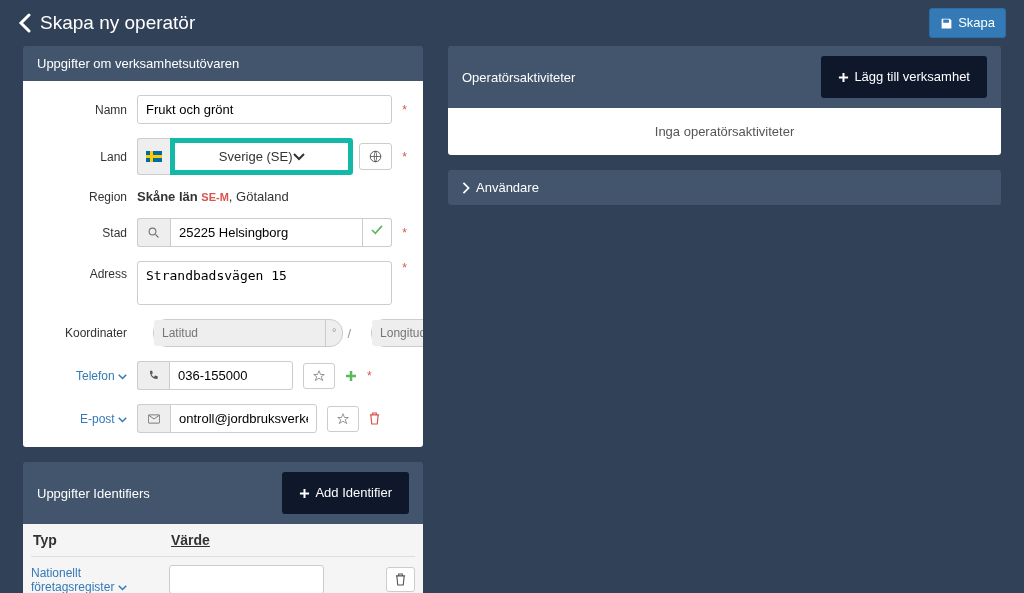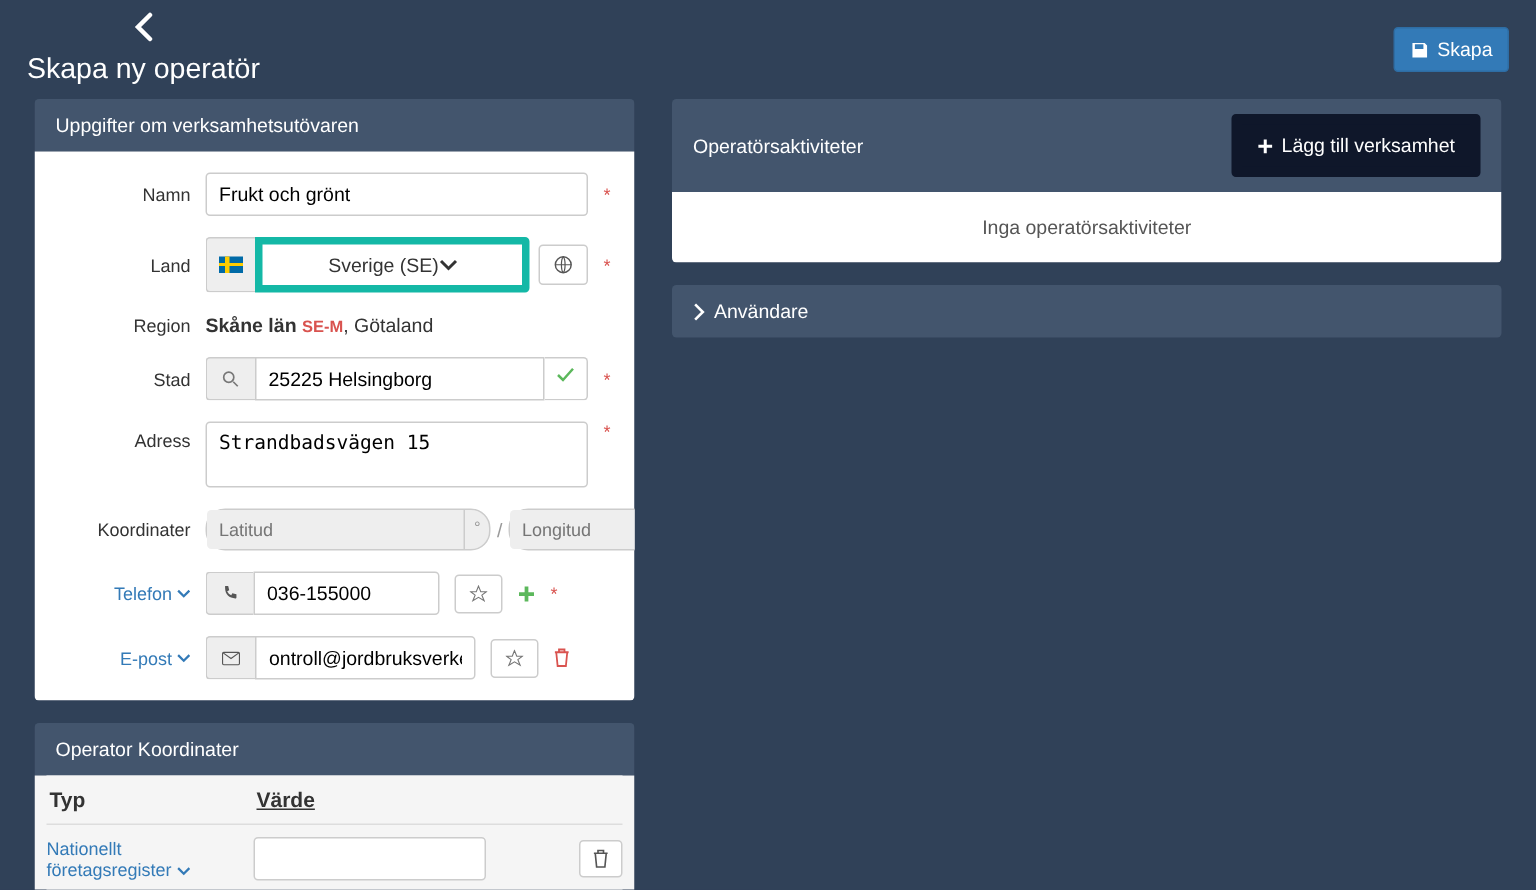--- a/index.html
+++ b/index.html
@@ -11,21 +11,21 @@
   width: 1024px;
   height: 593px;
   overflow: hidden;
 }
 .top-header {
   padding: 8px 18px;
   display: flex;
   align-items: center;
   justify-content: space-between;
 }
-.title-group { display: flex; align-items: center; gap: 8px; flex-direction: column; }
+.title-group { display: flex; align-items: center; gap: 8px; }
 .back-arrow {
   font-size: 22px;
   color: #fff;
   font-weight: bold;
   cursor: pointer;
 }
 .page-title { color: #fff; font-size: 19px; font-weight: 400; }
 .btn {
   display: inline-flex;
   align-items: center;
@@ -140,20 +140,21 @@
 .region-text { font-size: 13px; }
 .region-text .bold { font-weight: bold; }
 .region-text .code { color: #d9534f; font-size: 11px; font-weight: bold; }
 .coord-row { display: flex; gap: 4px; align-items: center; flex: 1; }
 .coord-input-wrap {
   display: flex;
   flex: 1;
   border: 1px solid #ccc;
   border-radius: 13px;
   background: #eee;
+  margin-left: 16px;
 }
 .coord-input-wrap input {
   flex:1; border: none; background: #eee;
   padding: 6px 8px; font-size: 12px; color: #999; border-radius: 3px;
 }
 .coord-input-wrap .deg { padding: 6px 6px; color: #999; font-size: 11px; border-left: 1px solid #ccc; }
 .coord-slash { color: #999; }
 .star-btn {
   border: 1px solid #ccc; background: #fff; padding: 6px 9px;
   border-radius: 3px; cursor: pointer; color: #555;
@@ -351,21 +352,29 @@
                 <path d="M1 3h10M4 3V1h4v2M2 3l1 10h6l1-10" stroke="#d9534f" fill="none" stroke-width="1.3"></path>
               </svg>
           </span>
           <span style="width:8px;"></span>
         </div>
       </div>
     </div>
 
     <div class="panel">
       <div class="panel-header">
-        <span>Operator Koordinater</span>
+        <span>Uppgifter Identifiers</span>
+        <button class="btn btn-success">
+          <span>
+            <svg width="11" height="11" viewBox="0 0 12 12">
+                <path d="M6 1v10M1 6h10" stroke="#fff" stroke-width="2.2"></path>
+              </svg>
+          </span>
+          <span>Add Identifier</span>
+        </button>
       </div>
       <div class="identifiers-body">
         <div class="table-head">
           <div class="col-typ">Typ</div>
           <div class="col-varde">Värde</div>
         </div>
         <div class="table-row">
           <div class="identifier-link">
             <span>Nationellt företagsregister</span>
             <span style="display:inline-block;">

